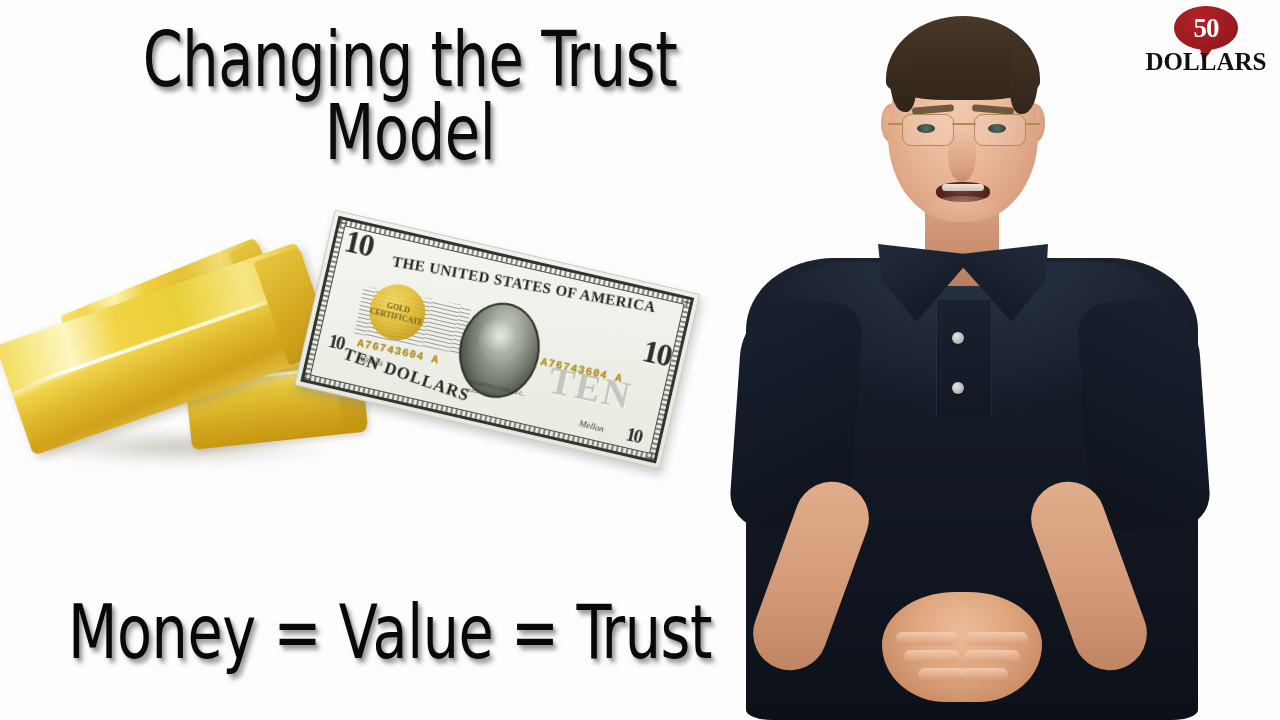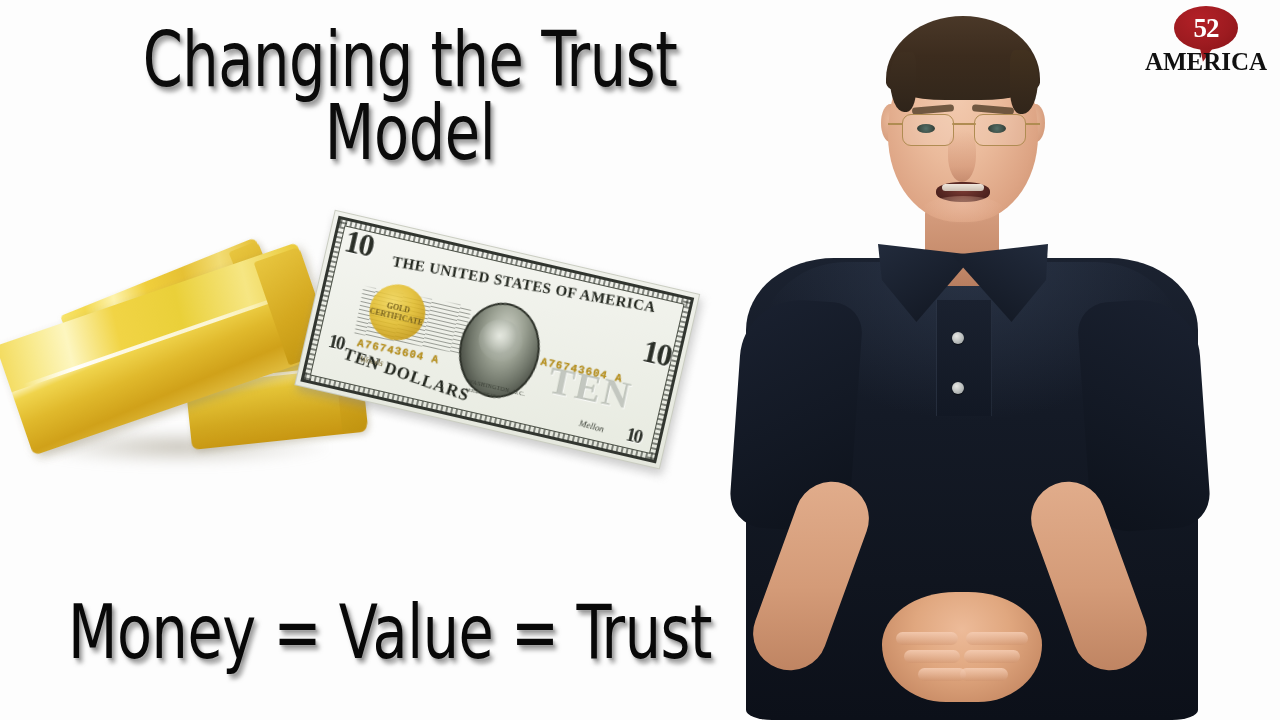--- a/index.html
+++ b/index.html
@@ -472,19 +472,19 @@
     <div class="nose"></div>
     <div class="mouth">
       <div class="teeth"></div>
     </div>
     <div class="chin"></div>
   </div>
 
   <div id="logo">
     <div class="bubble-tail"></div>
     <div class="bubble"></div>
-    <div class="bubble-99">52</div>
-    <div class="logo-word">AMERICA</div>
+    <div class="bubble-99">50</div>
+    <div class="logo-word">DOLLARS</div>
   </div>
 
   <div class="slide-caption">Money = Value = Trust</div>
 
 </div>
 
 </body></html>

